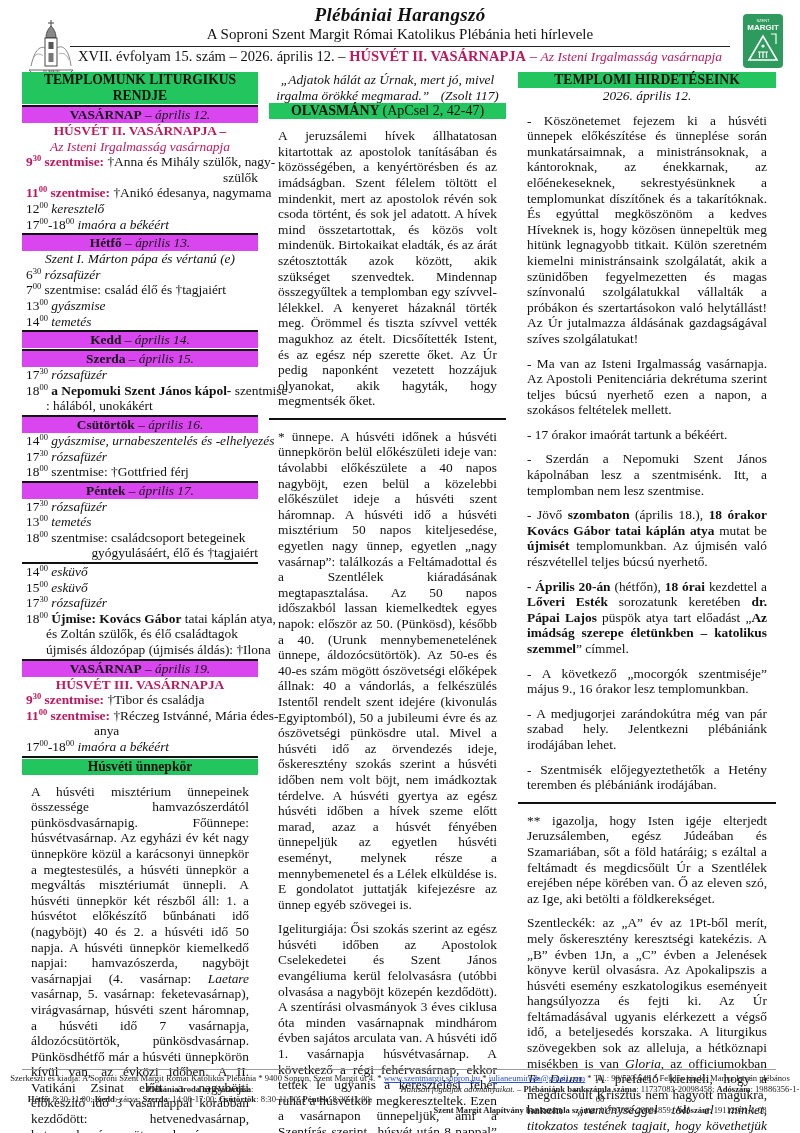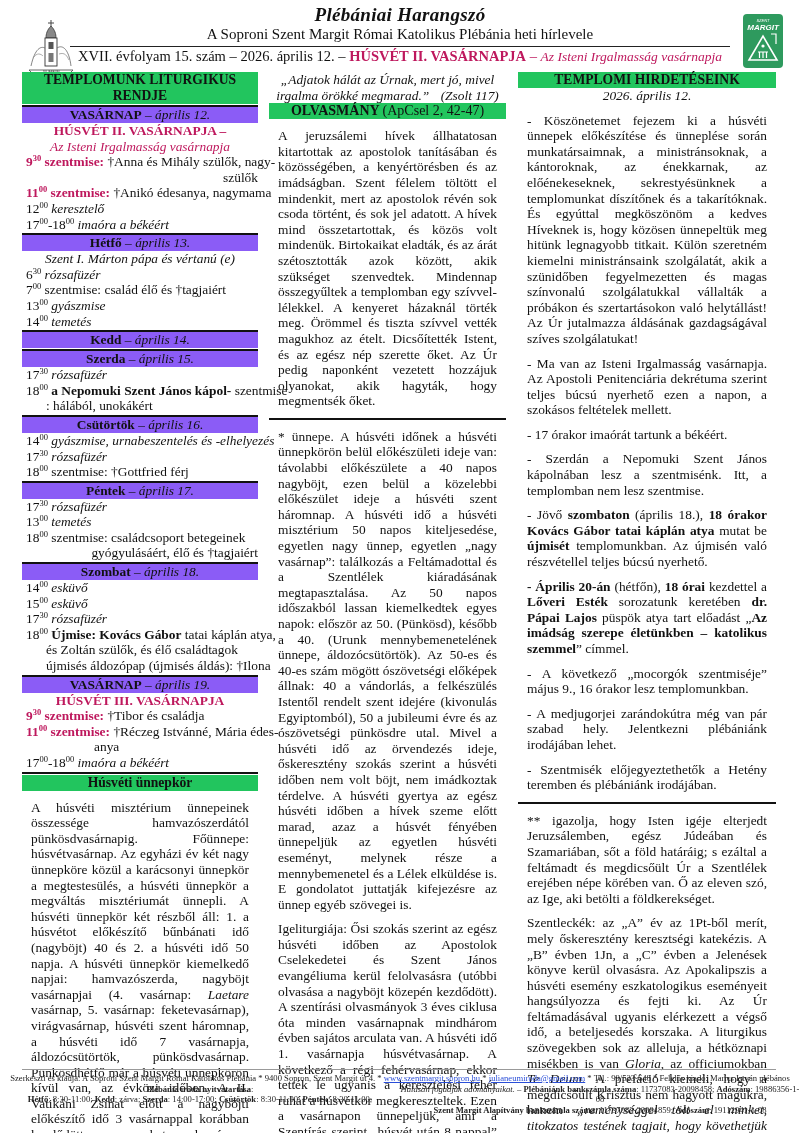--- a/index.html
+++ b/index.html
@@ -2,39 +2,39 @@
 <html><head>
 <meta charset="utf-8">
 <style>
   html, body { margin: 0; padding: 0; background: #ffffff; }
   body { width: 800px; height: 1133px; position: relative; overflow: hidden;
          font-family: "Liberation Serif", serif; color: #111; }
   .page { position: absolute; left: 0; top: 0; width: 800px; height: 1133px; }
 
   
   .logo-left { position: absolute; left: 27px; top: 18px; width: 48px; height: 58px; }
-  .logo-right { position: absolute; left: 743px; top: 14px; width: 16px; height: 54px; font-style: italic; }
+  .logo-right { position: absolute; left: 743px; top: 14px; width: 16px; height: 54px; }
   .masthead-title { position: absolute; left: 0; width: 800px; top: 4px; text-align: center;
          font-family: "Liberation Serif", serif; font-style: italic; font-weight: bold; font-size: 19px; letter-spacing: 0.3px; }
   .masthead-sub { position: absolute; left: 0; width: 800px; top: 26px; text-align: center; font-size: 15px; }
   .masthead-rule { position: absolute; left: 70px; top: 46px; width: 660px; border-top: 1.3px solid #222; }
   .masthead-issue { position: absolute; left: 0; width: 800px; top: 48px; text-align: center; font-size: 14.5px; }
   .red { color: #be185d; }
   .bold { font-weight: bold; }
   .ital { font-style: italic; }
 
   
   .col { position: absolute; top: 72px; font-size: 13.4px; line-height: 15.6px; }
   .col-left { left: 22px; width: 236px; }
   .col-mid { left: 269px; width: 237px; }
   .col-right { left: 518px; width: 258px; }
   .justify { text-align: justify; hyphens: manual; }
 
   .box-gray { background: #22c55e; text-align: center; font-weight: bold; font-size: 13.6px; line-height: 16px; }
-  .day-head { background: #8b5cf6; text-align: center; font-size: 13.4px; line-height: 16px; }
+  .day-head { background: #d946ef; text-align: center; font-size: 13.4px; line-height: 16px; }
   .rule { border-top: 2.4px solid #111; margin: 1px 0 0 0; }
   .center { text-align: center; }
   .line { white-space: nowrap; }
   .indent { padding-left: 4px; }
   sup { font-size: 8.5px; line-height: 0; vertical-align: 5px; }
   .para { margin: 9px; }
 
   .footer-rule { position: absolute; left: 22px; top: 1069px; width: 754px; border-top: 1.6px solid #999; }
   .footer { position: absolute; left: 0; top: 1073px; width: 800px; font-size: 8.6px; line-height: 10.6px; color: #222; }
   .footer .f1 { text-align: center; }
@@ -113,21 +113,20 @@
         <div class="line indent"><span>14<sup>00</sup></span> <i>gyászmise, urnabeszentelés és -elhelyezés</i></div>
         <div class="line indent"><span>17<sup>30</sup></span> <i>rózsafüzér</i></div>
         <div class="line indent"><span>18<sup>00</sup></span> <span>szentmise: †Gottfried férj</span></div>
         <div class="rule"></div>
         <div class="day-head"><b>Péntek</b> <i>– április 17.</i></div>
         <div class="line indent"><span>17<sup>30</sup></span> <i>rózsafüzér</i></div>
         <div class="line indent"><span>13<sup>00</sup></span> <i>temetés</i></div>
         <div class="line indent"><span>18<sup>00</sup></span> <span>szentmise: családcsoport betegeinek</span></div>
         <div class="line" style="text-align: right;">gyógyulásáért, élő és †tagjaiért</div>
         <div class="rule"></div>
-        <div class="day-head"><b>Szombat</b> <i>– április 18.</i></div>
         <div class="line indent"><span>14<sup>00</sup></span> <i>esküvő</i></div>
         <div class="line indent"><span>15<sup>00</sup></span> <i>esküvő</i></div>
         <div class="line indent"><span>17<sup>30</sup></span> <i>rózsafüzér</i></div>
         <div class="line indent"><span>18<sup>00</sup></span> <b>Újmise: Kovács Gábor</b> <span>tatai káplán atya,</span></div>
         <div class="line" style="padding-left: 24px;">és Zoltán szülők, és élő családtagok</div>
         <div class="line" style="padding-left: 24px;">újmisés áldozópap (újmisés áldás): †Ilona</div>
         <div class="rule"></div>
         <div class="day-head"><b>VASÁRNAP</b> <i>– április 19.</i></div>
         <div class="center red bold">HÚSVÉT III. VASÁRNAPJA</div>
         <div class="line indent"><span class="red bold">9<sup>30</sup></span> <span class="red bold">szentmise:</span> <span>†Tibor és családja</span></div>

